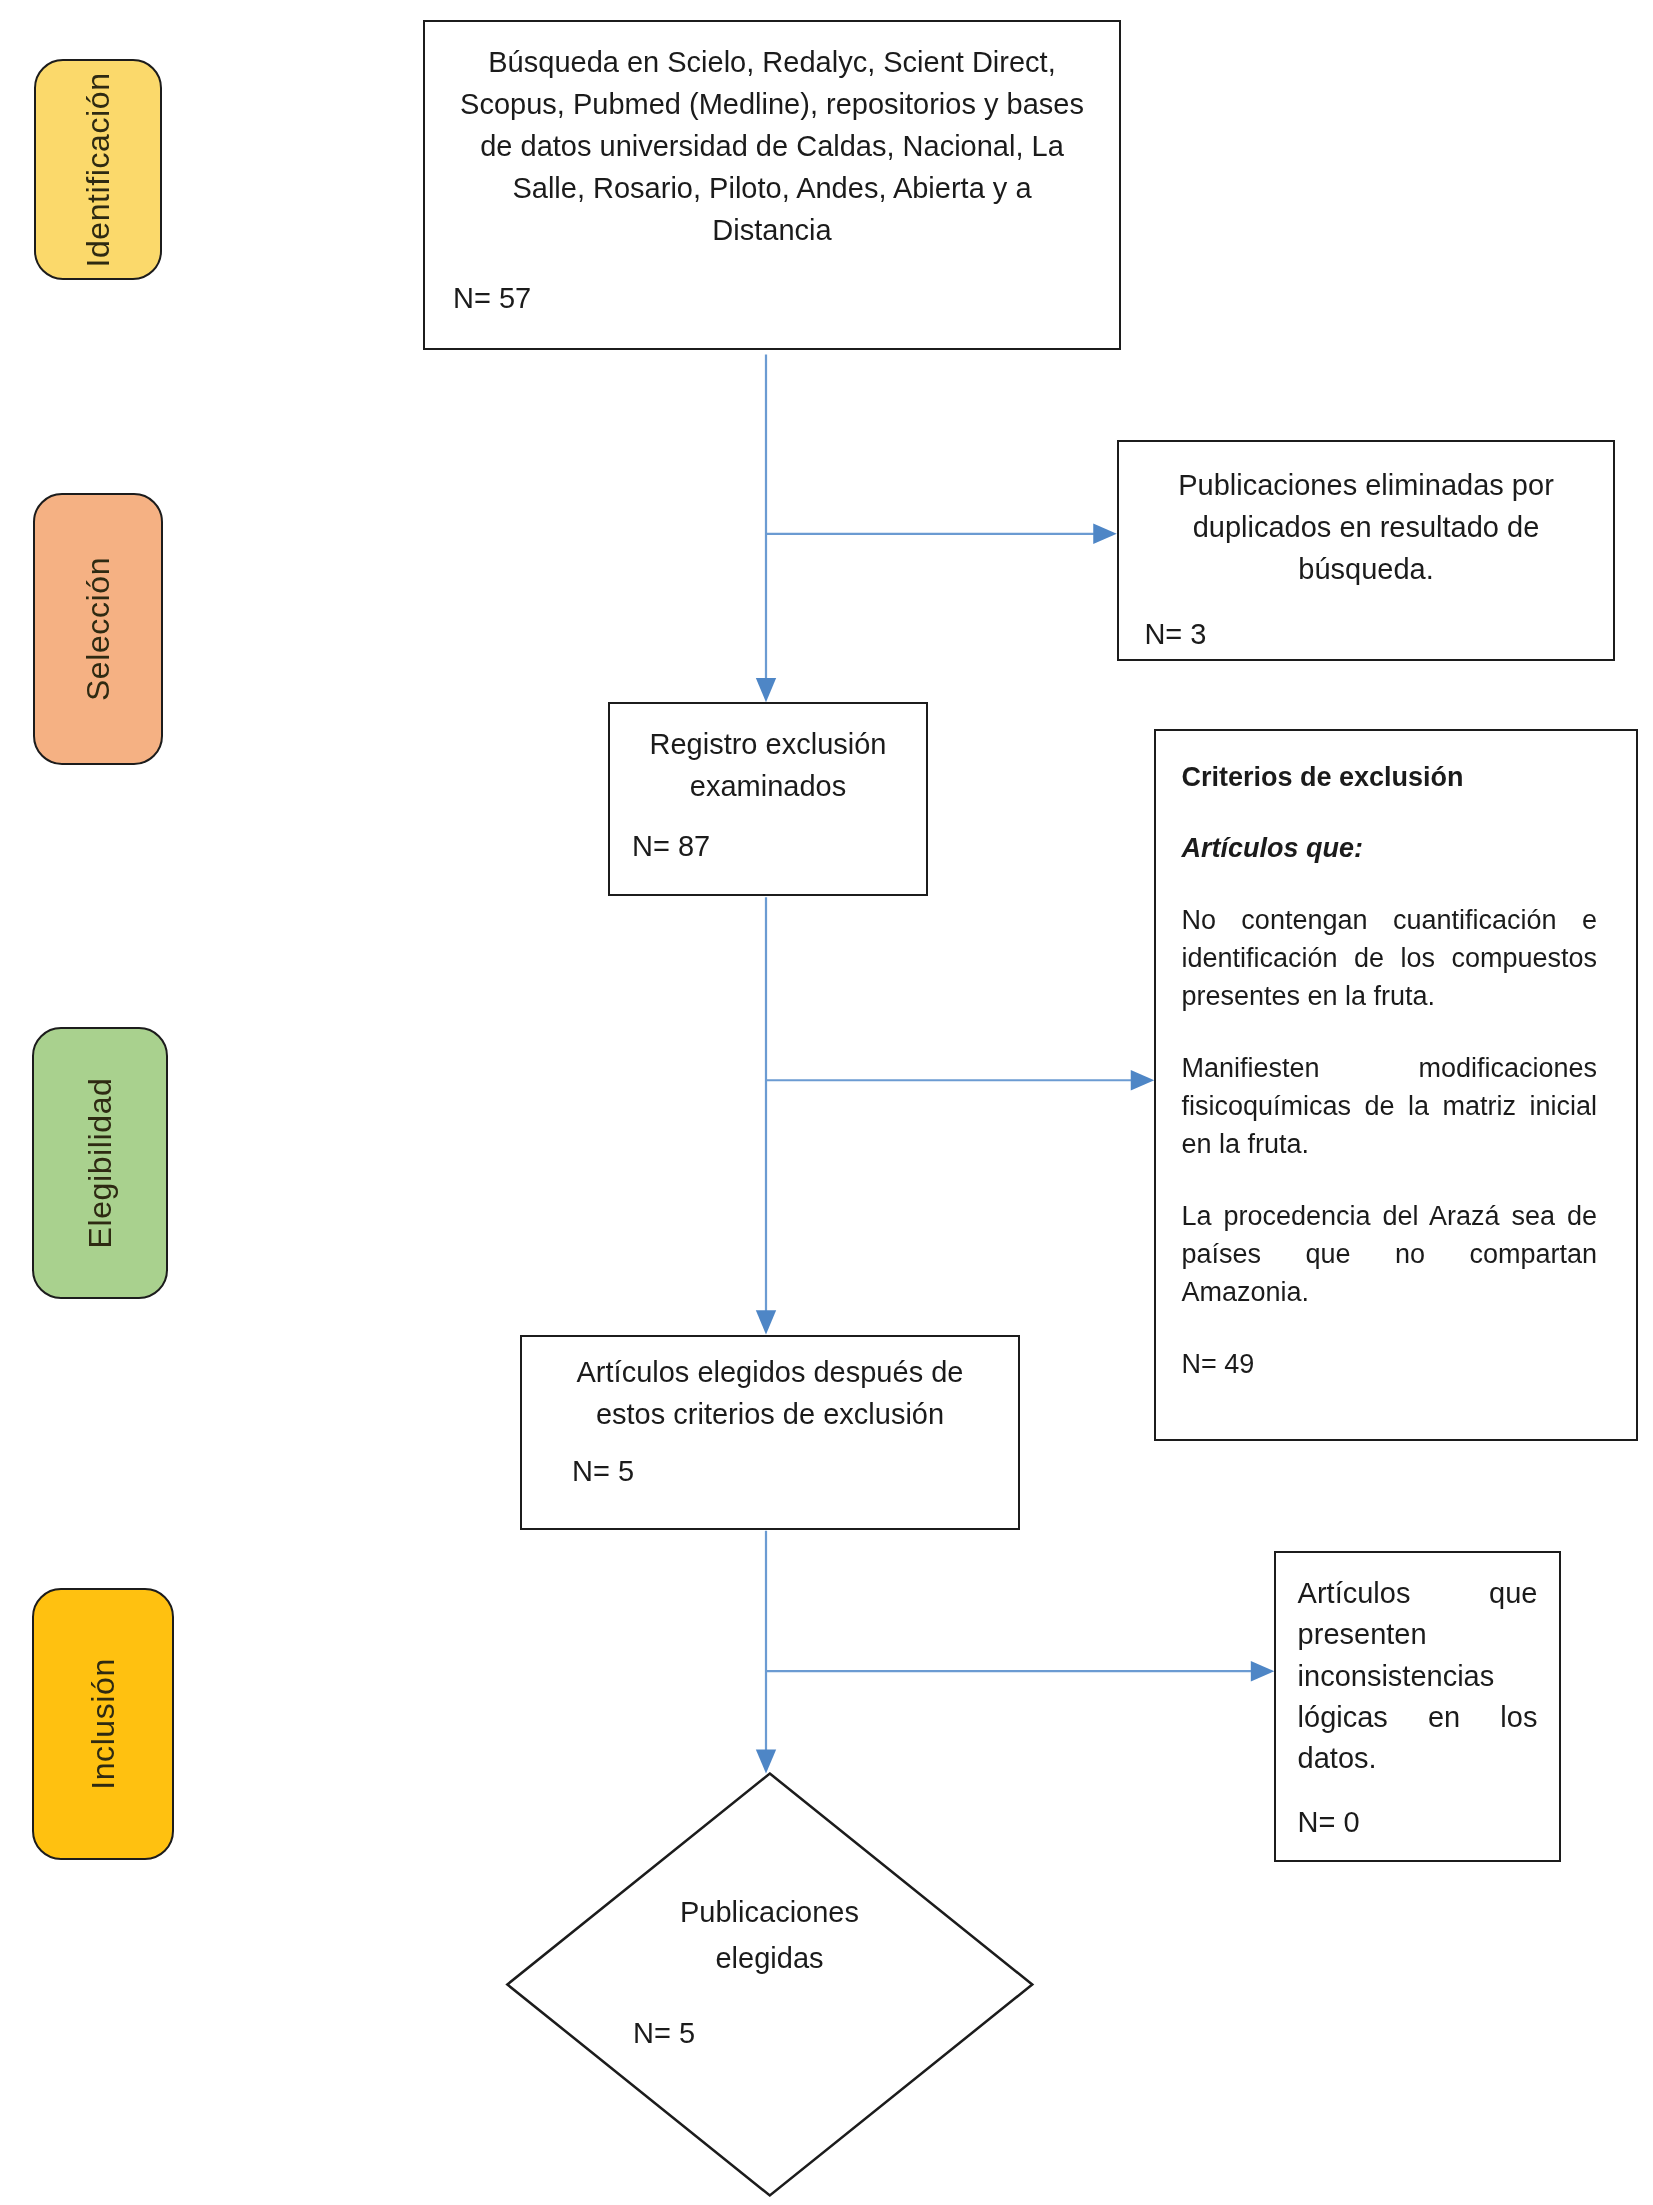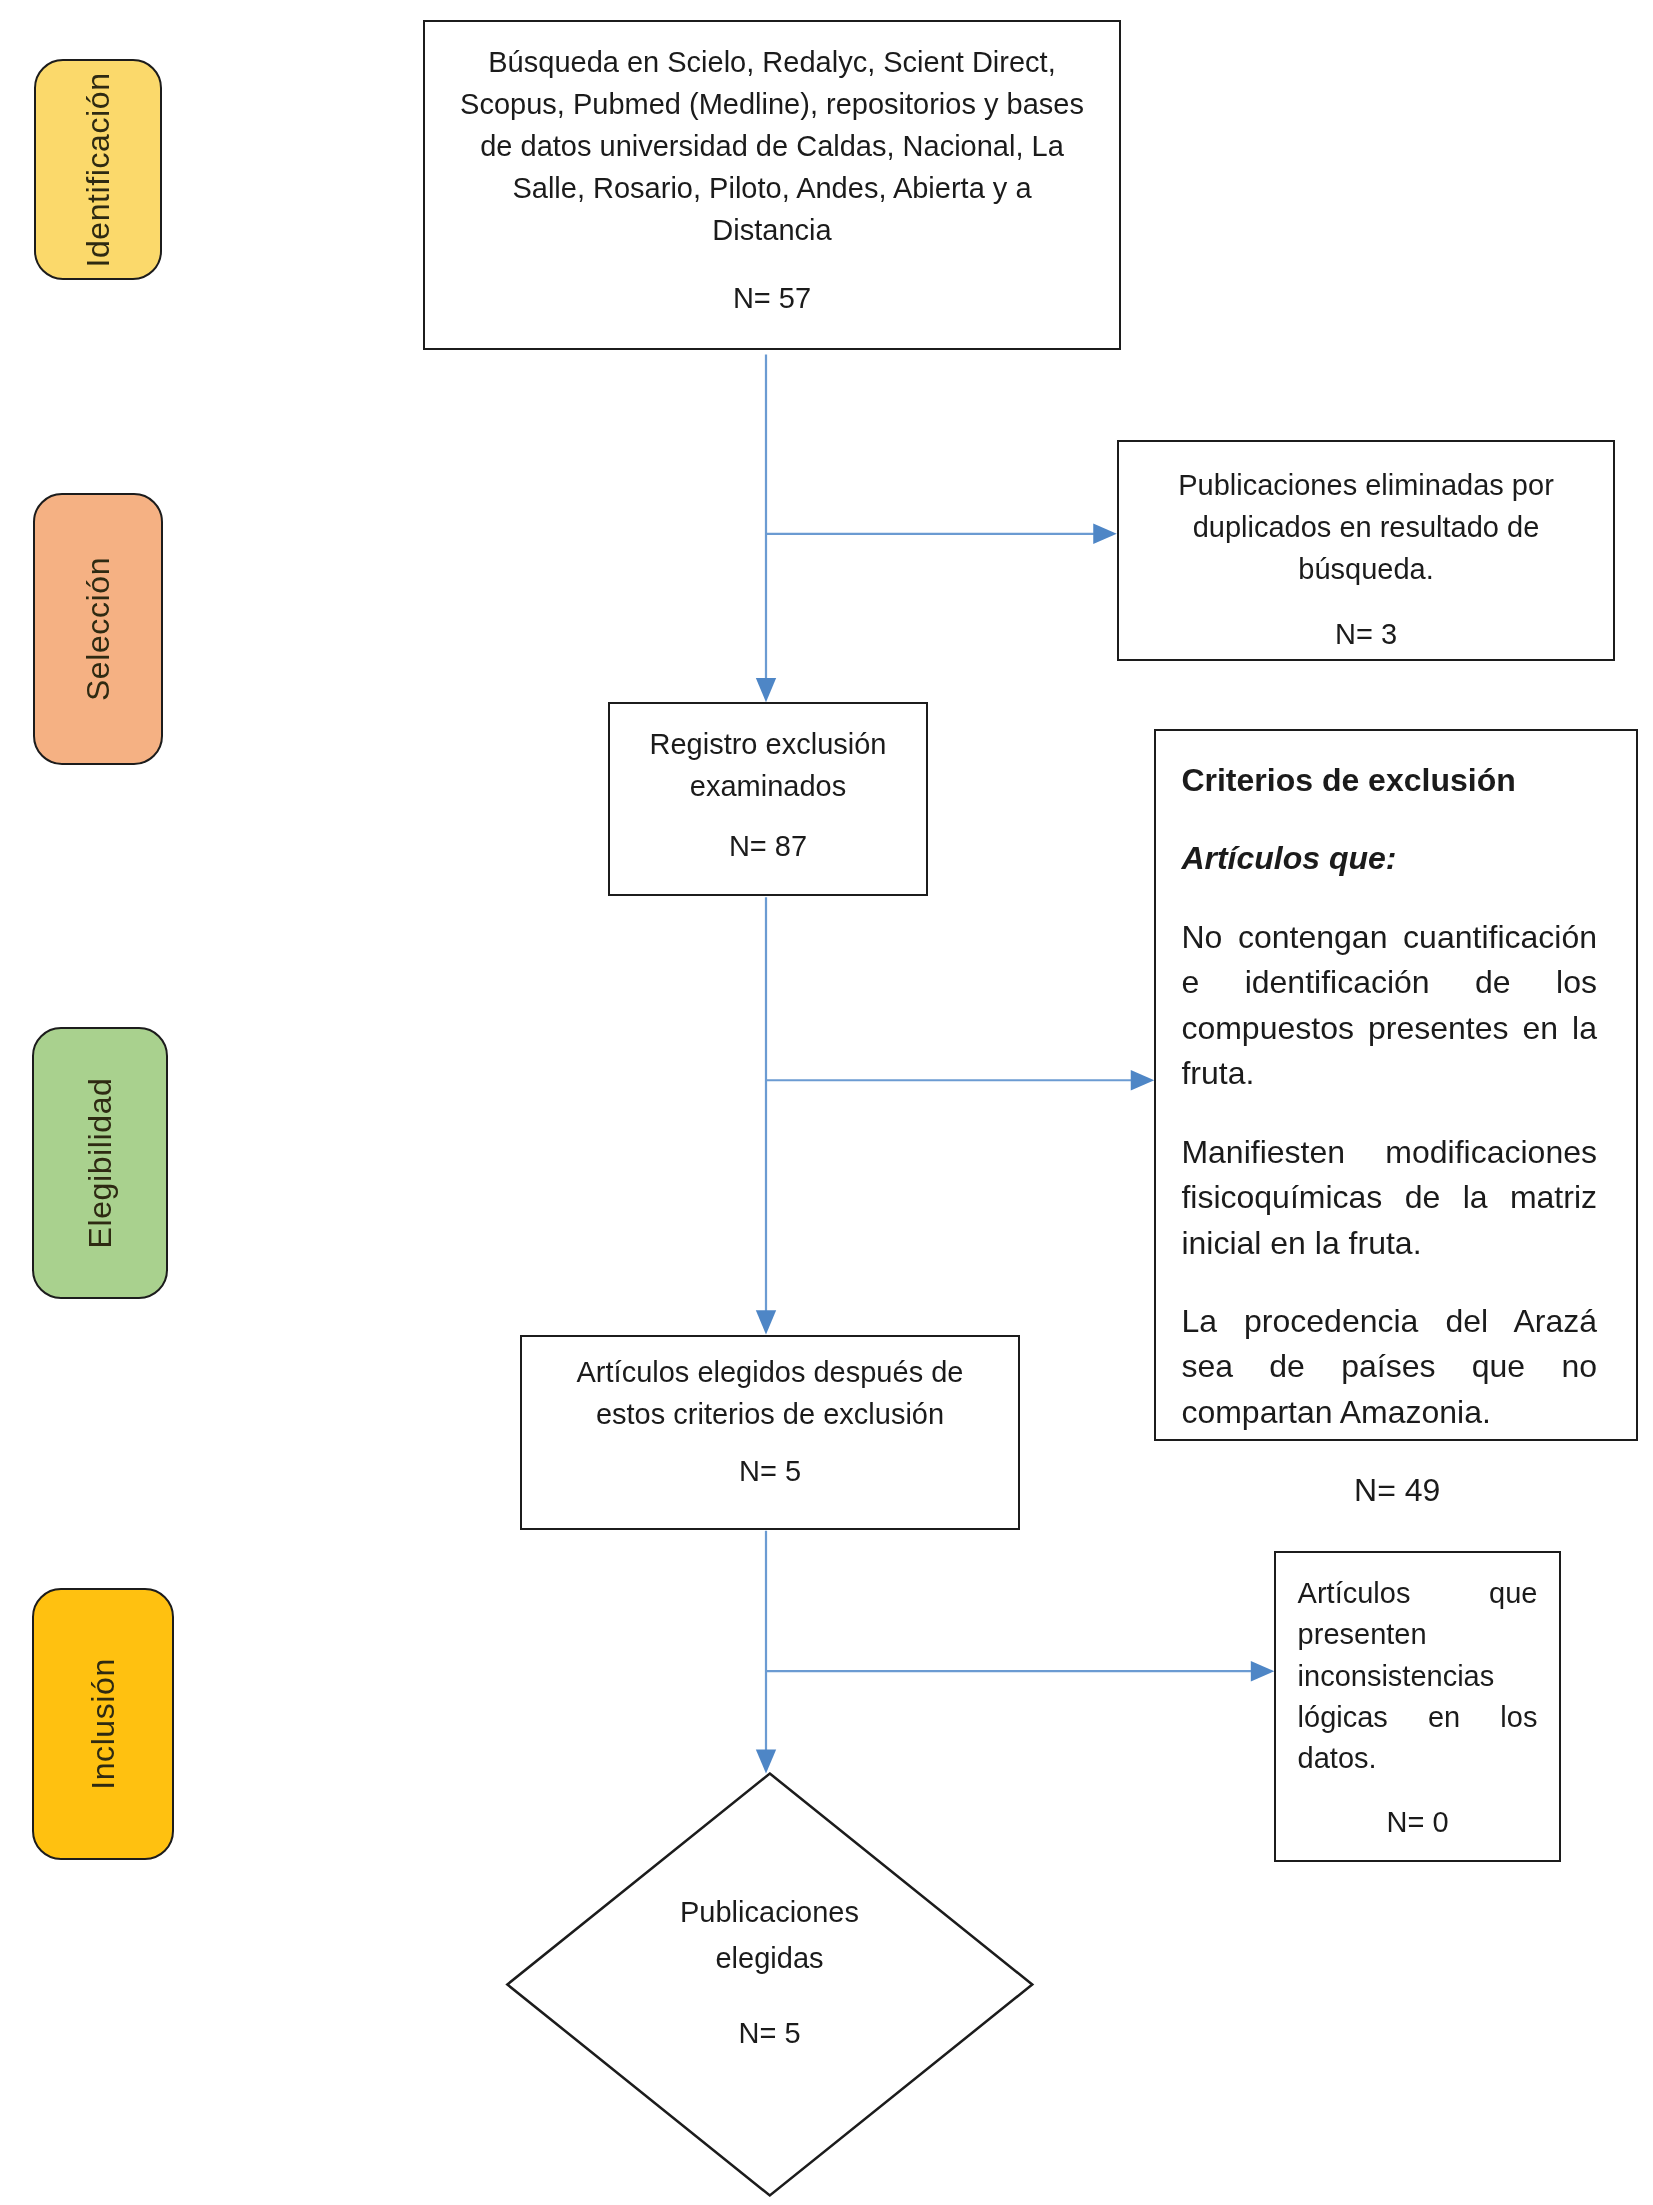--- a/index.html
+++ b/index.html
@@ -16,35 +16,35 @@
   }
   #stage-identificacion{left:34px;top:59px;width:128px;height:221px;background:#FBD96B;}
   #stage-seleccion{left:33px;top:493px;width:130px;height:272px;background:#F5B183;}
   #stage-elegibilidad{left:32px;top:1027px;width:136px;height:272px;background:#A9D18E;}
   #stage-inclusion{left:32px;top:1588px;width:142px;height:272px;background:#FFC110;}
 
   
   .box{position:absolute;background:#ffffff;border:2.5px solid #1c1c1c;box-sizing:border-box;font-size:29px;line-height:1.45;}
   .tc{text-align:center;}
   .tj{text-align:justify;}
-  .ncount{text-align:center;}
+  .ncount{text-align:left;}
 
   #box-search{left:423px;top:20.3px;width:698px;height:330px;padding:19px 28px 0;}
   #box-search .ncount{margin-top:25.4px;}
 
   #box-screened{left:608px;top:702px;width:320px;height:194px;padding:19px 22px 0;}
   #box-screened .ncount{margin-top:18px;}
 
   #box-eligible{left:520px;top:1335px;width:500px;height:195px;padding:14px 50px 0;}
   #box-eligible .ncount{margin-top:15.3px;}
 
   #box-duplicates{left:1117px;top:440px;width:498px;height:221px;padding:21.6px 25.4px 0;}
   #box-duplicates .ncount{margin-top:23px;}
 
-  #box-exclusion{left:1154px;top:729px;width:484px;height:712px;padding:27px 23px 0 25.4px;font-size:32px;line-height:1.42;}
+  #box-exclusion{left:1154px;top:729px;width:484px;height:712px;padding:27px 23px 0 25.4px;font-size:27px;line-height:1.42;}
   #box-exclusion .x-title{font-weight:bold;margin:0 0 33px 0;}
   #box-exclusion .x-sub{font-weight:bold;font-style:italic;margin:9px 0 33px 0;}
   #box-exclusion p.xp{margin:0 16px 33px 0;}
   #box-exclusion .ncount{margin-top:0;}
 
   #box-inconsistencies{left:1274px;top:1551px;width:287px;height:311px;padding:20.3px 21.6px 0;font-size:29px;line-height:1.42;}
   #box-inconsistencies .ncount{margin-top:23px;}
 
   
   #diamond-text{

